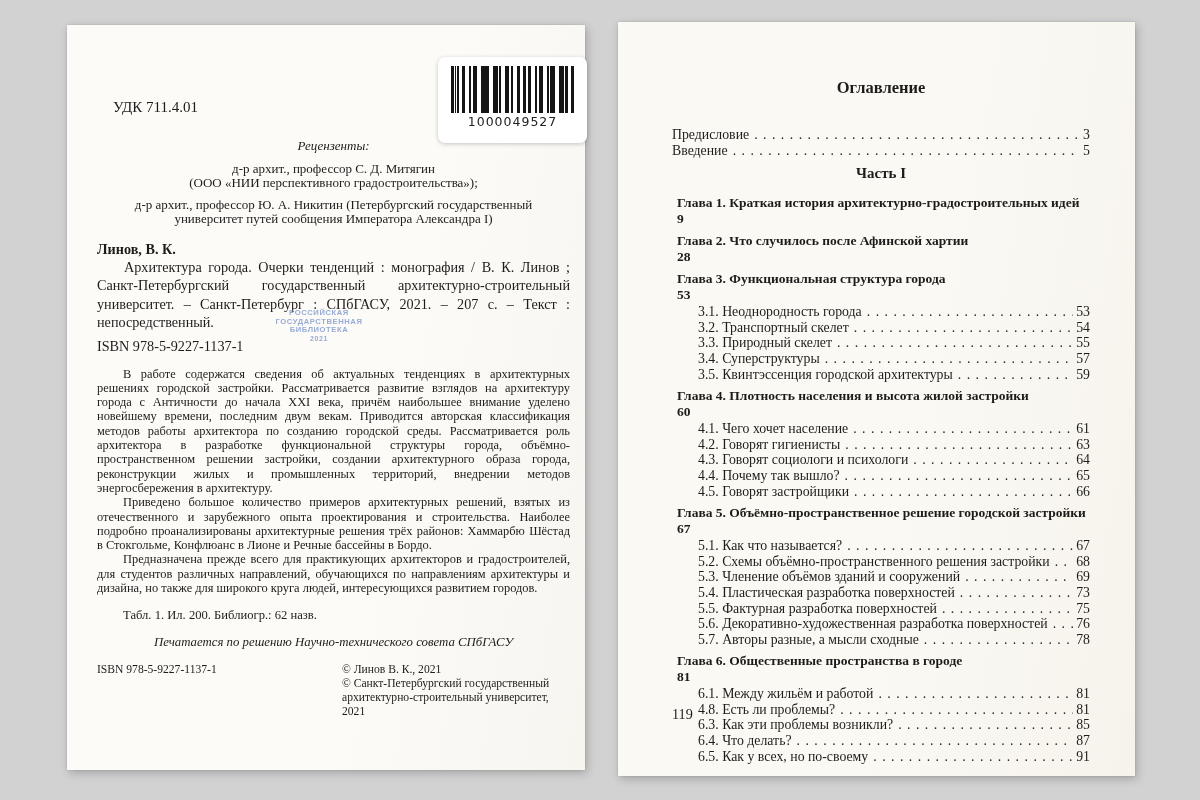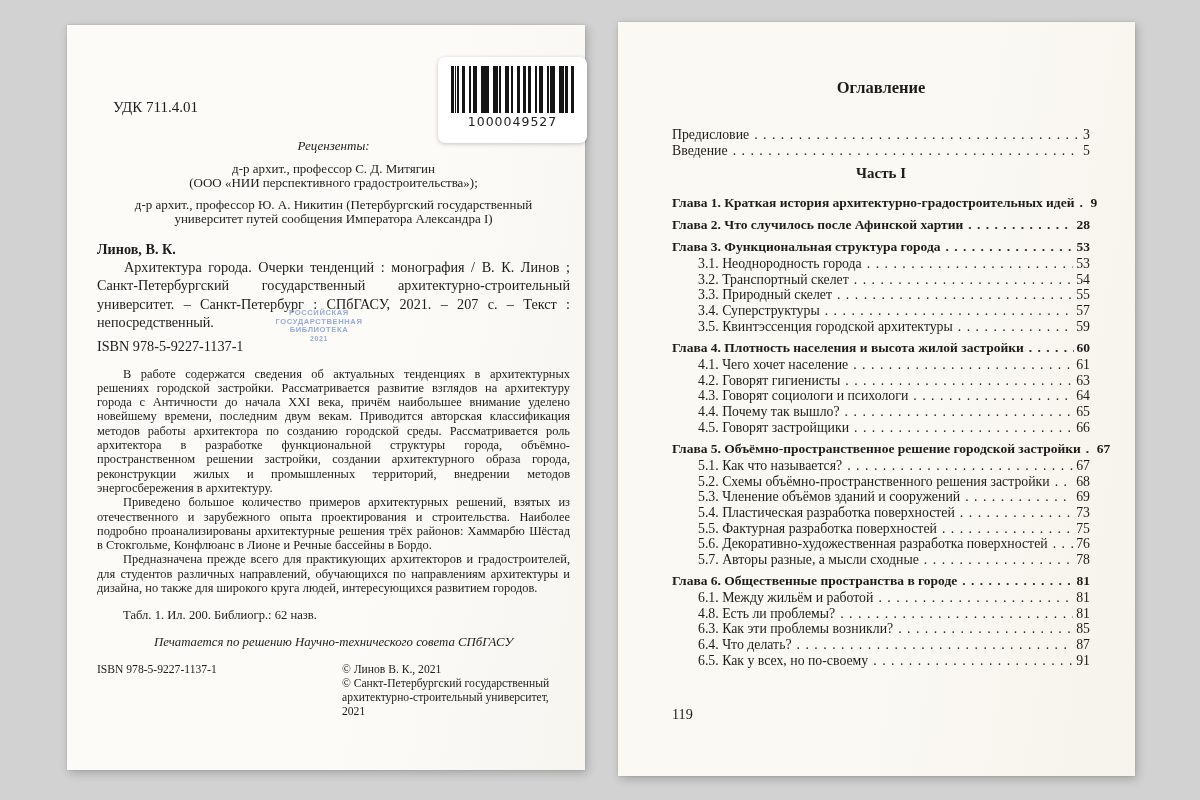--- a/index.html
+++ b/index.html
@@ -66,22 +66,22 @@
     position:absolute;left:30px;right:15px;top:638px;
     display:flex;justify-content:space-between;align-items:flex-start;
     font-size:11.6px;line-height:14px;
   }
   .footer-copyright{width:228px;}
   
   .toc-title{margin-top:56px;text-align:center;font-weight:bold;font-size:16.5px;}
   .front-toc{margin-top:29px;font-size:14.2px;line-height:18px;}
   .part-heading{margin-top:7px;text-align:center;font-weight:bold;font-size:15px;}
   .main-toc{margin-top:13px;}
-  .toc-row{display:flex;align-items:baseline;font-size:13.8px;line-height:15.6px;}
-  .toc-row.bold{font-weight:bold;font-size:13.5px;line-height:16px;margin-top:6px;margin-bottom:1px;}
+  .toc-row{display:flex;align-items:baseline;font-size:13.8px;line-height:15.6px;justify-content:flex-end;}
+  .toc-row.bold{font-weight:bold;font-size:13.5px;line-height:16px;margin-top:6px;margin-bottom:1px;flex-direction:column;}
   .toc-row.sub{padding-left:26px;}
   .toc-label{white-space:nowrap;flex-shrink:0;}
   .leader{
     flex:1 1 0;min-width:8px;overflow:hidden;white-space:nowrap;
     margin:0 3px 0 5px;color:#2a2a2a;
   }
   .leader::after{
     content:". . . . . . . . . . . . . . . . . . . . . . . . . . . . . . . . . . . . . . . . . . . . . . . . . . . . . . . . . . . . . . . . . . . . . . . . . . . . . . . .";
     letter-spacing:1px;
   }

